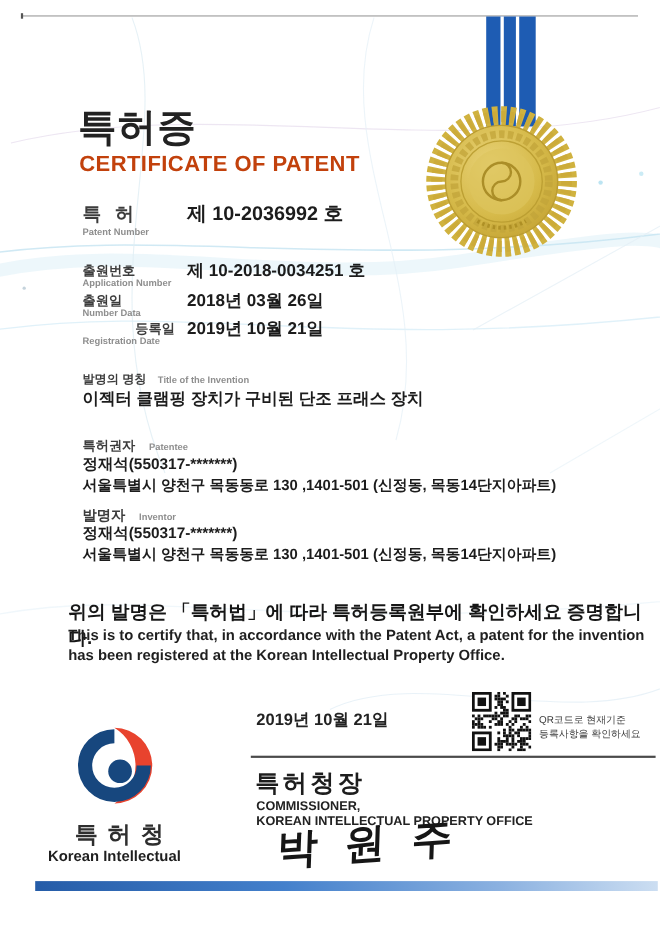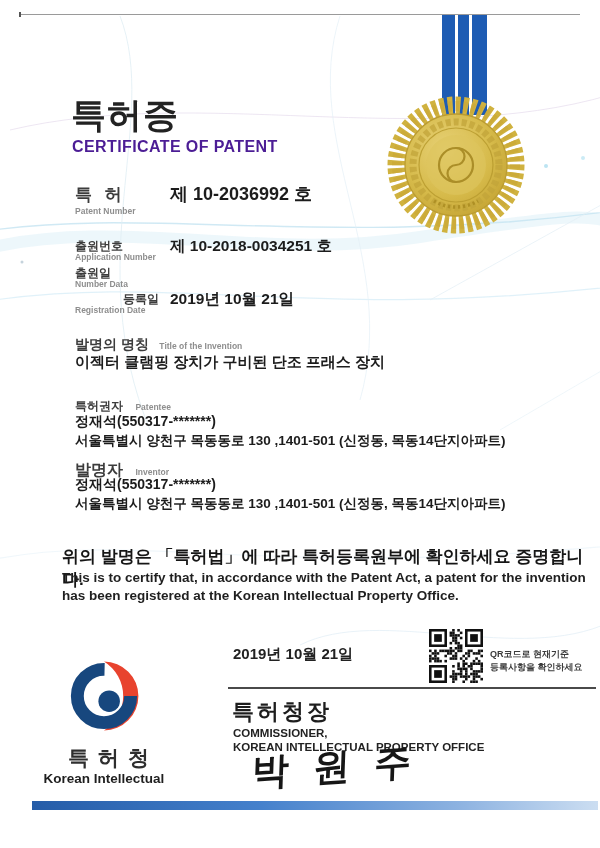--- a/index.html
+++ b/index.html
@@ -7,40 +7,40 @@
         font-family:"Liberation Sans",sans-serif;color:#222;}
   .abs{position:absolute;}
   .bg-svg{position:absolute;left:0;top:0;pointer-events:none;}
   .top-rule{position:absolute;left:20px;top:14px;width:560px;height:1px;background:#9a9a9a;}
   .top-rule-tick{position:absolute;left:19px;top:12px;width:2px;height:5px;background:#555;}
 
   .ribbon{position:absolute;left:442px;top:15px;width:45px;height:100px;background:#1e5cb3;}
   .ribbon .gap{position:absolute;top:0;width:3px;height:100%;background:#ffffff;}
 
   .title-ko{font-size:35px;font-weight:800;color:#222;letter-spacing:1px;}
-  .title-en{font-size:16px;font-weight:700;color:#4c1d95;letter-spacing:.4px;}
+  .title-en{font-size:20px;font-weight:700;color:#c2410c;letter-spacing:.4px;}
 
   .lbl-ko-lg{font-size:17px;font-weight:800;color:#3c3c3c;letter-spacing:4px;}
   .lbl-ko{font-size:12px;font-weight:800;color:#3c3c3c;}
   .lbl-en{font-size:8.5px;font-weight:600;color:#8e8e8e;}
   .val-lg{font-size:18px;font-weight:800;color:#1c1c1c;}
   .val{font-size:15.5px;font-weight:800;color:#1c1c1c;}
   .val-sm{font-size:13.5px;font-weight:700;color:#1c1c1c;}
 
   .stmt-ko{font-size:17px;font-weight:800;color:#161616;}
   .stmt-en{font-size:13.5px;font-weight:700;color:#1f1f1f;}
 
   .issue-date{font-size:15px;font-weight:600;color:#222;}
   .sep-line{position:absolute;left:228px;top:687px;width:368px;height:2px;background:#4a4a4a;}
   .comm-ko{font-size:22px;font-weight:800;color:#1d1d1d;letter-spacing:3px;text-align:right;}
   .comm-en{font-size:11.5px;font-weight:700;color:#222;}
   .signature{font-size:37px;font-weight:800;color:#161616;letter-spacing:7px;
              transform:rotate(-4deg) skewX(-6deg);transform-origin:left center;}
 
-  .qr-note{font-size:9px;font-weight:700;color:#3a3a3a;line-height:13px;}
+  .qr-note{font-size:9px;font-weight:400;color:#3a3a3a;line-height:13px;}
 
   .office-ko{font-size:21px;font-weight:600;color:#2e2e2e;letter-spacing:9px;padding-left:9px;}
   .office-en{font-size:13.5px;font-weight:700;color:#1f1f1f;line-height:17px;}
   .center{text-align:center;}
 </style>
 </head>
 <body>
 
 <div class="page">
 
@@ -97,40 +97,41 @@
   <div class="abs lbl-ko-lg" style="left:75px;top:183px;">특 허</div>
   <div class="abs lbl-en" style="left:75px;top:206px;">Patent Number</div>
   <div class="abs val-lg" style="left:170px;top:182px;">제 10-2036992 호</div>
 
   <div class="abs lbl-ko" style="left:75px;top:238px;">출원번호</div>
   <div class="abs lbl-en" style="left:75px;top:252px;">Application Number</div>
   <div class="abs val" style="left:170px;top:236px;">제 10-2018-0034251 호</div>
 
   <div class="abs lbl-ko" style="left:75px;top:265px;">출원일</div>
   <div class="abs lbl-en" style="left:75px;top:279px;">Number Data</div>
+  <div class="abs val" style="left:170px;top:263px;">2018년  03월  26일</div>
 
   <div class="abs lbl-ko" style="left:75px;top:291px;margin-left:48px;">등록일</div>
   <div class="abs lbl-en" style="left:75px;top:305px;">Registration Date</div>
   <div class="abs val" style="left:170px;top:289px;">2019년  10월  21일</div>
 
   <div class="abs" style="left:75px;top:335px;">
-    <span class="lbl-ko" style="font-size:14px;">발명의 명칭</span>
+    <span class="lbl-ko" style="font-size:11px;">발명의 명칭</span>
     <span class="lbl-en" style="margin-left:6px;">Title of the Invention</span>
   </div>
   <div class="abs val" style="left:75px;top:353px;font-size:15px;">이젝터 클램핑 장치가 구비된 단조 프래스 장치</div>
 
   <div class="abs" style="left:75px;top:396px;">
     <span class="lbl-ko" style="font-size:12px;">특허권자</span>
     <span class="lbl-en" style="margin-left:8px;margin-top:31px;">Patentee</span>
   </div>
   <div class="abs val-sm" style="left:75px;top:413px;font-size:14px;">정재석(550317-*******)</div>
   <div class="abs val-sm" style="left:75px;top:432px;">서울특별시 양천구 목동동로 130 ,1401-501 (신정동, 목동14단지아파트)</div>
 
   <div class="abs" style="left:75px;top:460px;">
-    <span class="lbl-ko" style="font-size:16px;">발명자</span>
+    <span class="lbl-ko" style="font-size:13px;">발명자</span>
     <span class="lbl-en" style="margin-left:8px;">Inventor</span>
   </div>
   <div class="abs val-sm" style="left:75px;top:476px;font-size:14px;">정재석(550317-*******)</div>
   <div class="abs val-sm" style="left:75px;top:495px;">서울특별시 양천구 목동동로 130 ,1401-501 (신정동, 목동14단지아파트)</div>
 
   <div class="abs stmt-ko" style="left:62px;top:545px;">위의 발명은 「특허법」에 따라 특허등록원부에 확인하세요 증명합니다.</div>
   <div class="abs stmt-en" style="left:62px;top:588px;">has been registered at the Korean Intellectual Property Office.</div>
   <div class="abs stmt-en" style="left:62px;top:570px;">This is to certify that, in accordance with the Patent Act, a patent for the invention</div>
 
   <div class="abs issue-date" style="left:233px;top:645px;">2019년 10월 21일</div>

